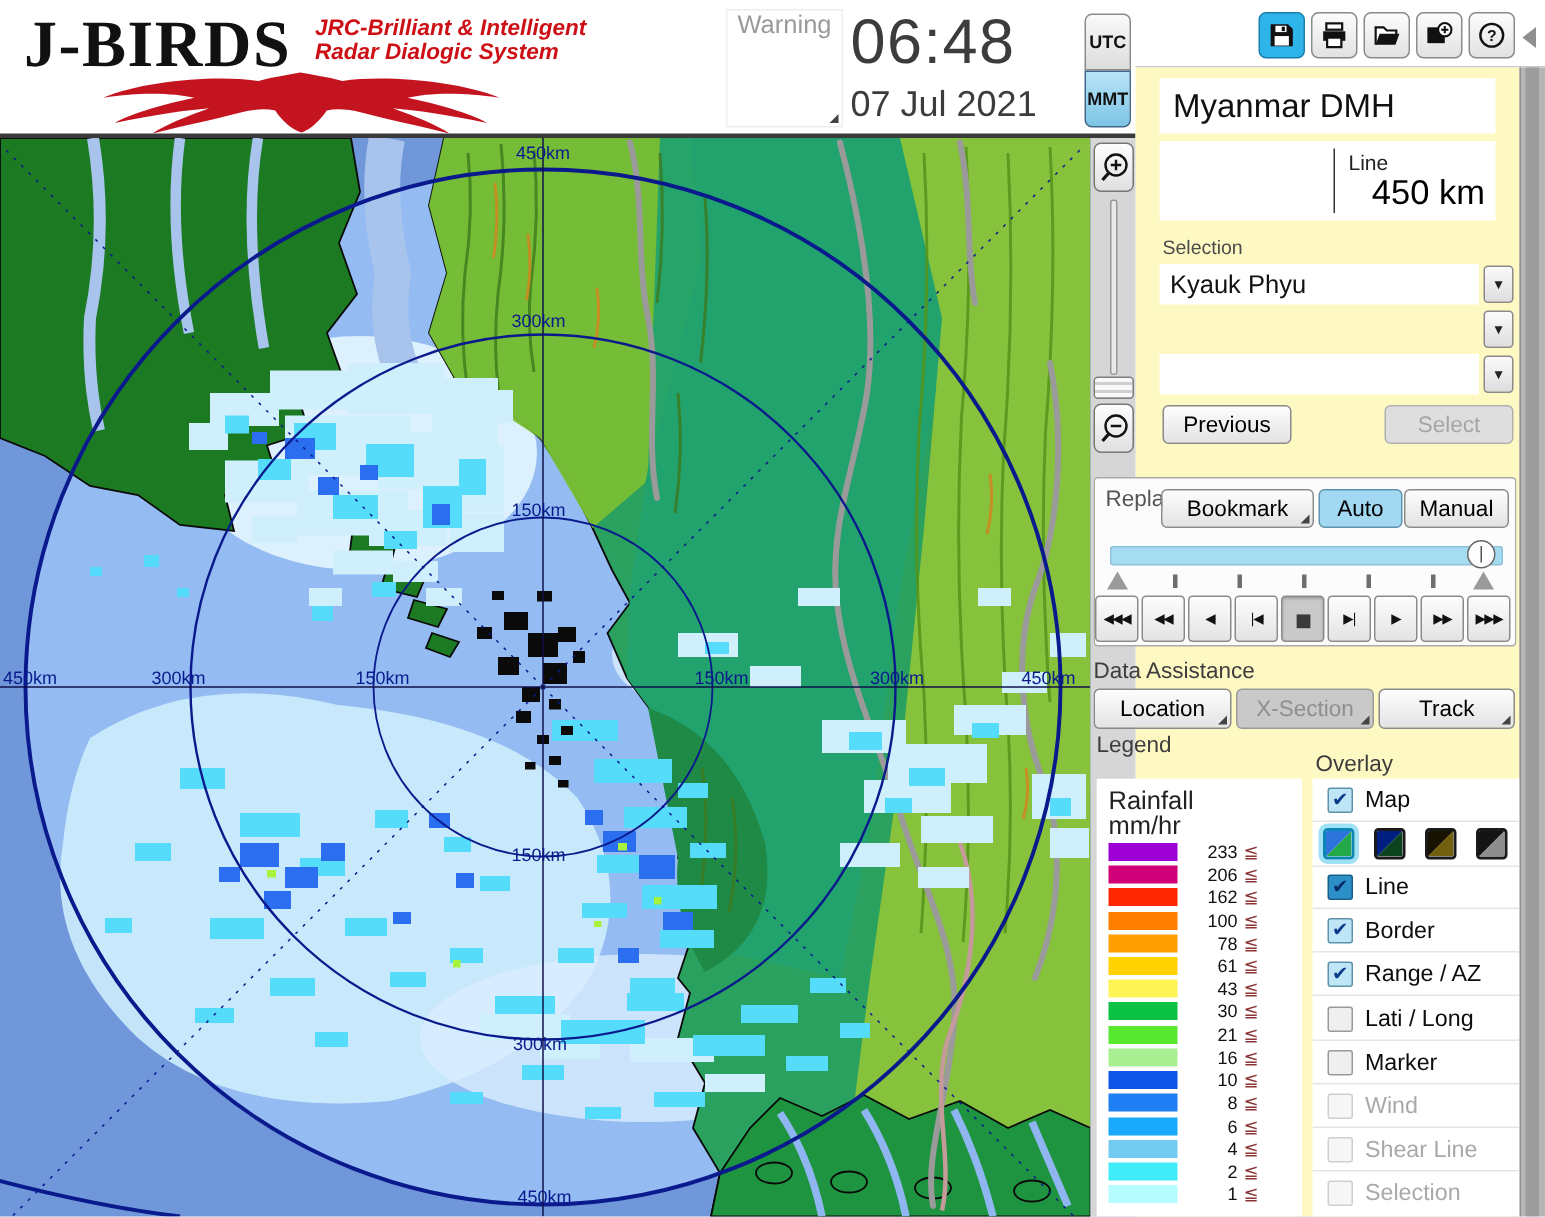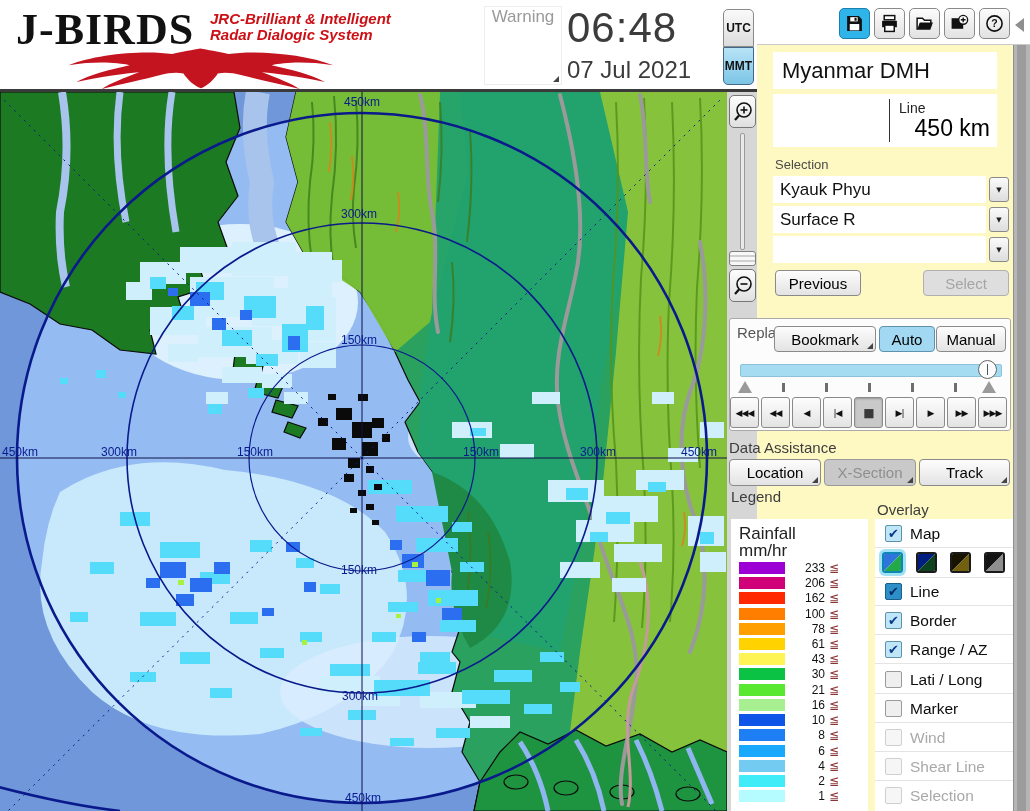--- a/index.html
+++ b/index.html
@@ -466,21 +466,20 @@
     <div class="whitebox range-box">
       <div class="range-div"></div>
       <div class="range-lab">Line</div>
       <div class="range-val">450 km</div>
     </div>
 
     <div class="sect-label" style="left:18px;top:112px">Selection</div>
 
     <div class="dd-val" style="top:131px">Kyauk Phyu</div>
     <div class="dd-btn" style="top:132px"></div>
-    <div class="dd-val" style="top:161px">Surface R</div>
     <div class="dd-btn" style="top:162px"></div>
     <div class="dd-val" style="top:191px"></div>
     <div class="dd-btn" style="top:192px"></div>
 
     <div class="btn" style="left:18px;top:225px;width:86px;height:26px">Previous</div>
     <div class="btn disabled" style="left:166px;top:225px;width:86px;height:26px">Select</div>
 
     <div class="replay-box" style="left:-28px;top:273px">
       <div class="replay-lab">Replay</div>
       <div class="btn" style="left:44px;top:7px;width:102px;height:26px">

